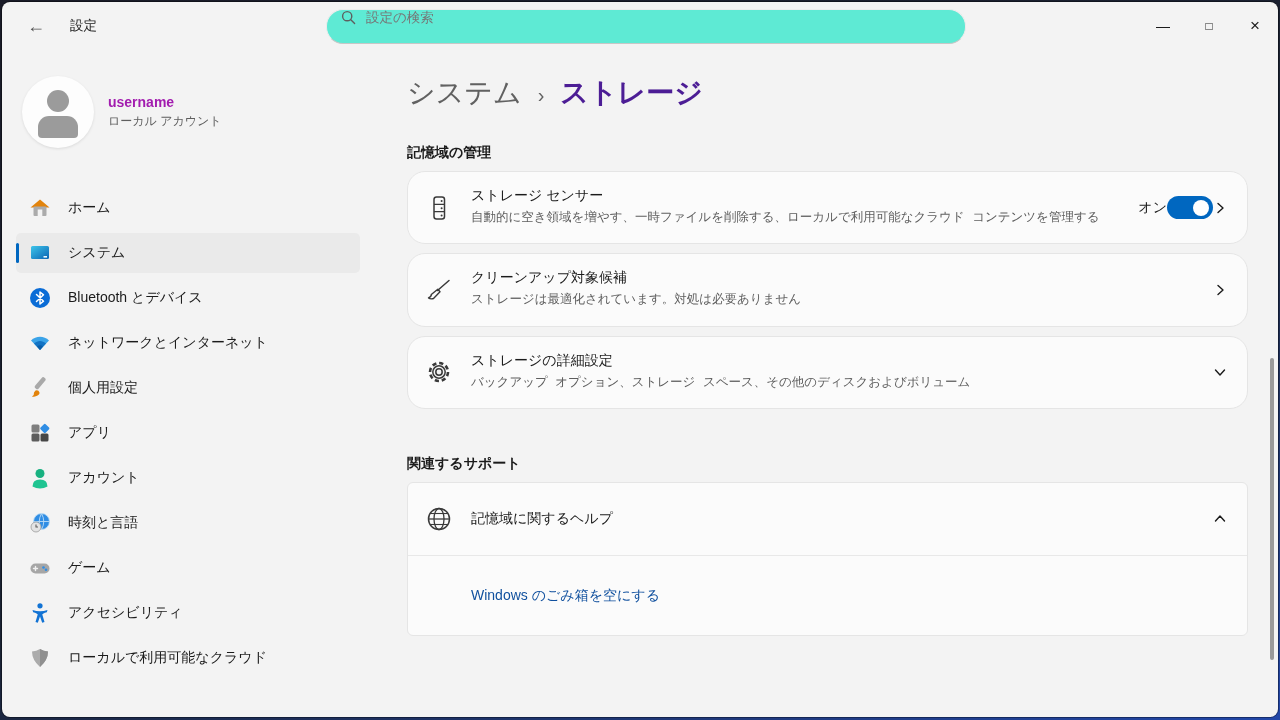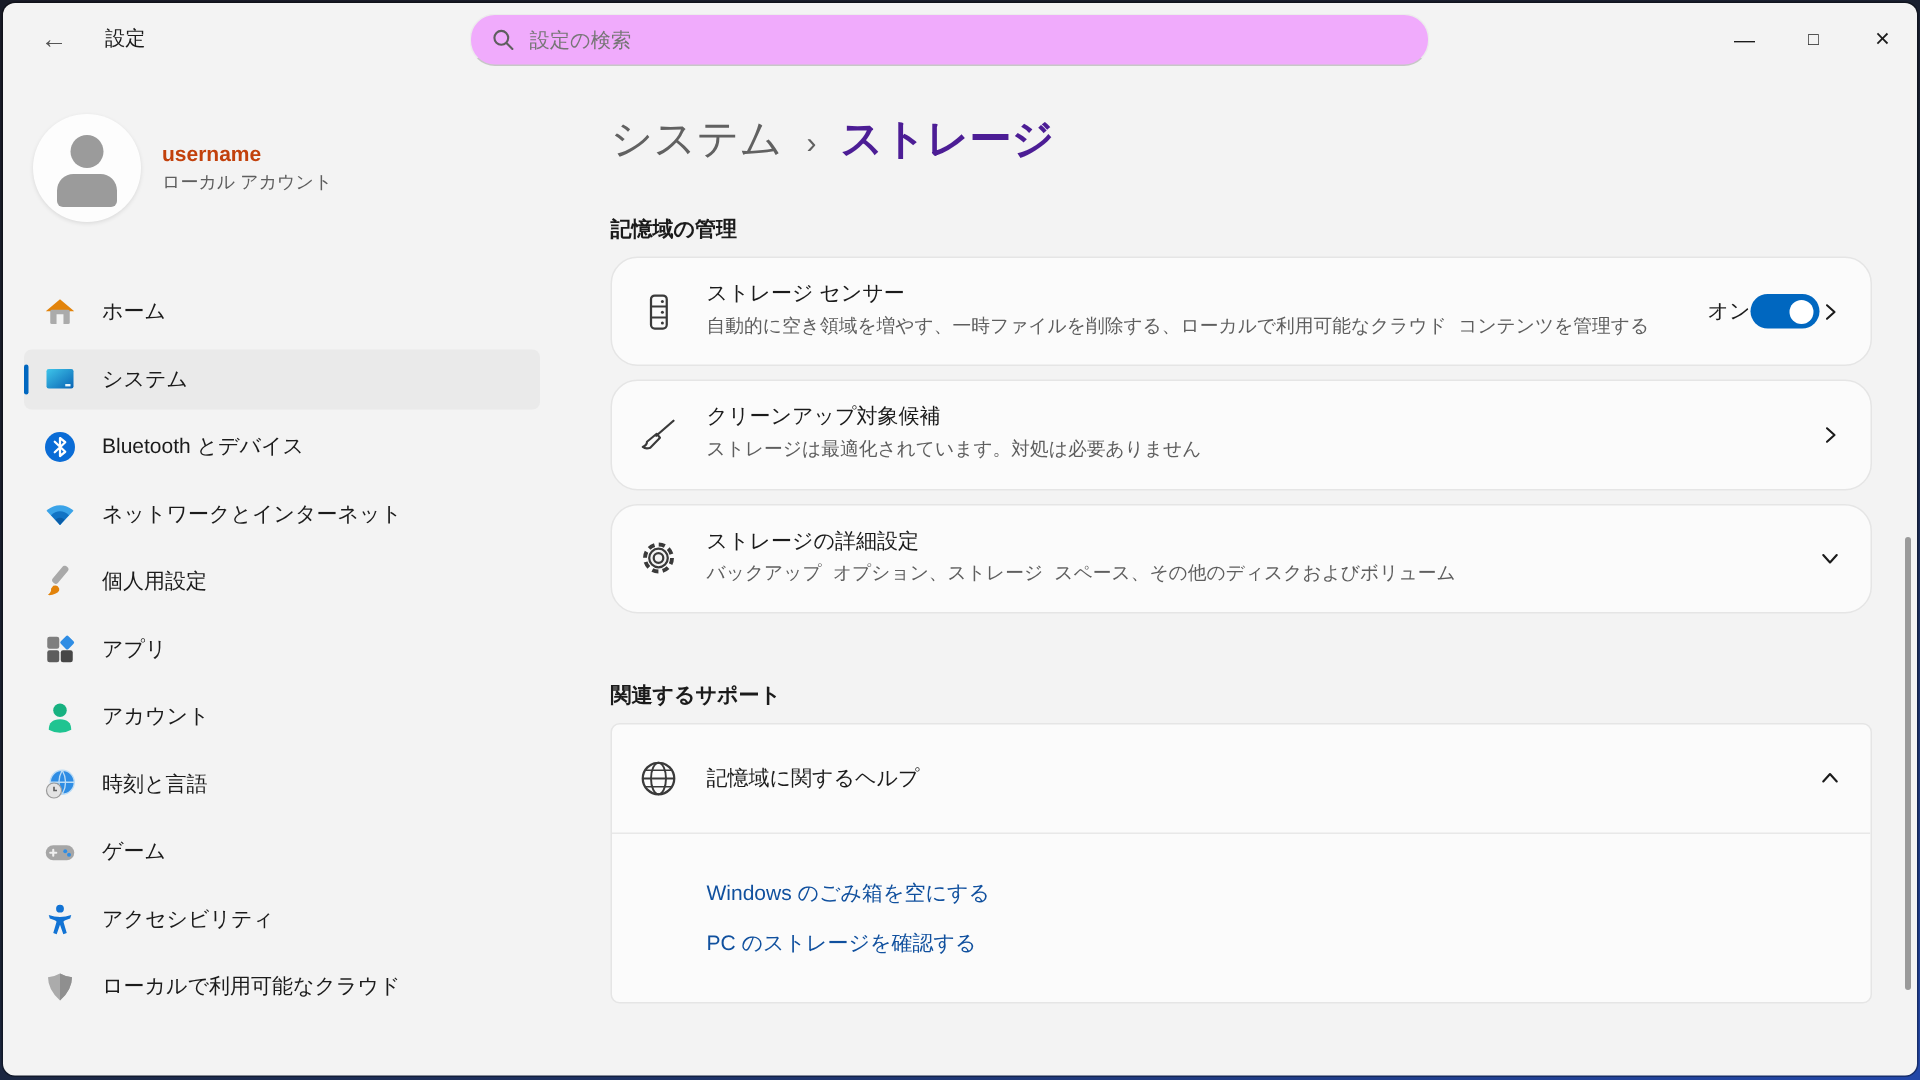--- a/index.html
+++ b/index.html
@@ -11,44 +11,44 @@
   .window {
     position:absolute; left:2px; top:2px; right:2px; bottom:3px;
     background:#f3f3f3; border-radius:8px; overflow:hidden;
     box-shadow:0 0 0 1px rgba(0,0,0,.35);
   }
   
   .titlebar { height:48px; display:flex; align-items:center; position:relative; }
   .back-btn { width:40px; height:34px; margin-left:14px; display:flex; align-items:center; justify-content:center;
     border-radius:5px; color:#555; font-size:18px; cursor:default; }
   .app-title { margin-left:14px; font-size:13.5px; color:#1b1b1b; }
-  .search-wrap { position:absolute; left:311px; top:7px; width:640px; height:35px;
-    background:#f0abfc; border:1px solid #ececec; border-bottom:1px solid #c7c7c7;
-    border-radius:17px; display:flex; align-items:center; padding:0 14px; }
+  .search-wrap { position:absolute; left:324px; top:7px; width:640px; height:35px;
+    background:#5eead4; border:1px solid #ececec; border-bottom:1px solid #c7c7c7;
+    border-radius:17px; display:flex; align-items:flex-start; padding:0 14px; }
   .search-wrap svg { flex:none; }
   .search-input { flex:1; border:none; outline:none; background:transparent;
     font-size:13.5px; color:#1b1b1b; margin-left:10px; font-family:inherit; }
   .search-input::placeholder { color:#767676; opacity:1; }
   .win-controls { margin-left:auto; display:flex; height:48px; }
   .ctrl { width:46px; height:48px; display:flex; align-items:center; justify-content:center;
     font-size:15px; color:#1b1b1b; }
   .ctrl.min { font-size:14px; }
   .ctrl.max { font-size:12px; }
   .ctrl.close { font-size:17px; }
   
   .body-row { display:flex; height:calc(100% - 48px); }
   .sidebar { width:372px; flex:none; position:relative; }
   
   .user { display:flex; align-items:center; margin:26px 0 0 20px; }
   .avatar { width:72px; height:72px; border-radius:50%; background:#fdfdfd;
     box-shadow:0 1px 3px rgba(0,0,0,.10); position:relative; flex:none; }
   .avatar .head { position:absolute; left:25px; top:14px; width:22px; height:22px; border-radius:50%; background:#9b9b9b; }
   .avatar .shoulders { position:absolute; left:16px; top:40px; width:40px; height:22px; border-radius:11px 11px 4px 4px; background:#9b9b9b; }
   .user-text { margin-left:14px; }
-  .user-name { font-size:14px; font-weight:bold; color:#c2410c; }
+  .user-name { font-size:14px; font-weight:bold; color:#a21caf; }
   .user-sub { font-size:12px; color:#5e5e5e; margin-top:3px; }
   
   .nav { margin-top:40px; }
   .nav-item { height:40px; margin:5px 14px; border-radius:5px; display:flex; align-items:center;
     padding-left:13px; position:relative; font-size:14px; color:#1b1b1b; }
   .nav-item .ni-icon { width:22px; height:22px; margin-right:17px; display:flex; align-items:center; justify-content:center; flex:none; }
   .nav-item.selected { background:#eaeaea; }
   .nav-item.selected::before { content:""; position:absolute; left:0; top:10px; width:3px; height:20px;
     border-radius:2px; background:#0067c0; }
   
@@ -350,21 +350,20 @@
           </div>
           <div class="card-title">記憶域に関するヘルプ</div>
           <div style="margin-left:auto;">
             <svg width="14" height="14" viewBox="0 0 14 14">
                 <polyline points="2.5,9 7,4 11.5,9" fill="none" stroke="#1b1b1b" stroke-width="1.4" stroke-linecap="round" stroke-linejoin="round"></polyline>
               </svg>
           </div>
         </div>
         <div class="help-links">
           <a href="#" class="help-link">Windows のごみ箱を空にする</a>
-          <a href="#" class="help-link">PC のストレージを確認する</a>
         </div>
       </div>
 
     </div>
   </div>
 
   <div class="scroll-thumb"></div>
 </div>
 
 </body></html>

